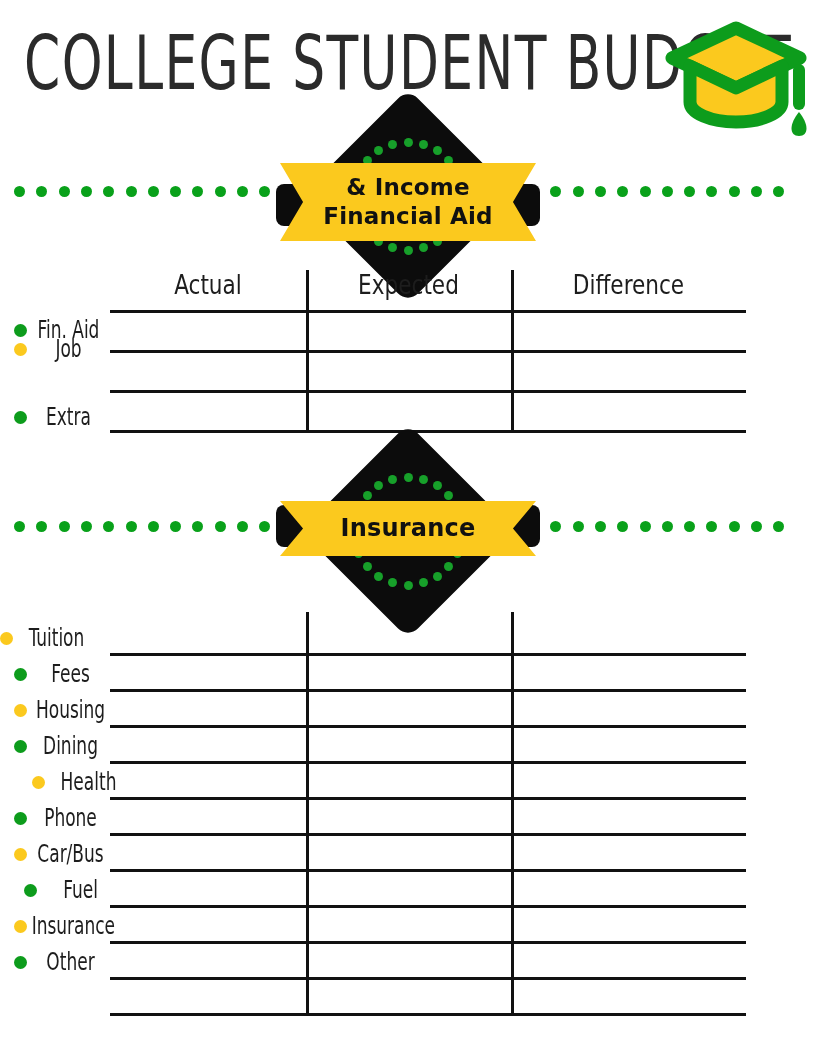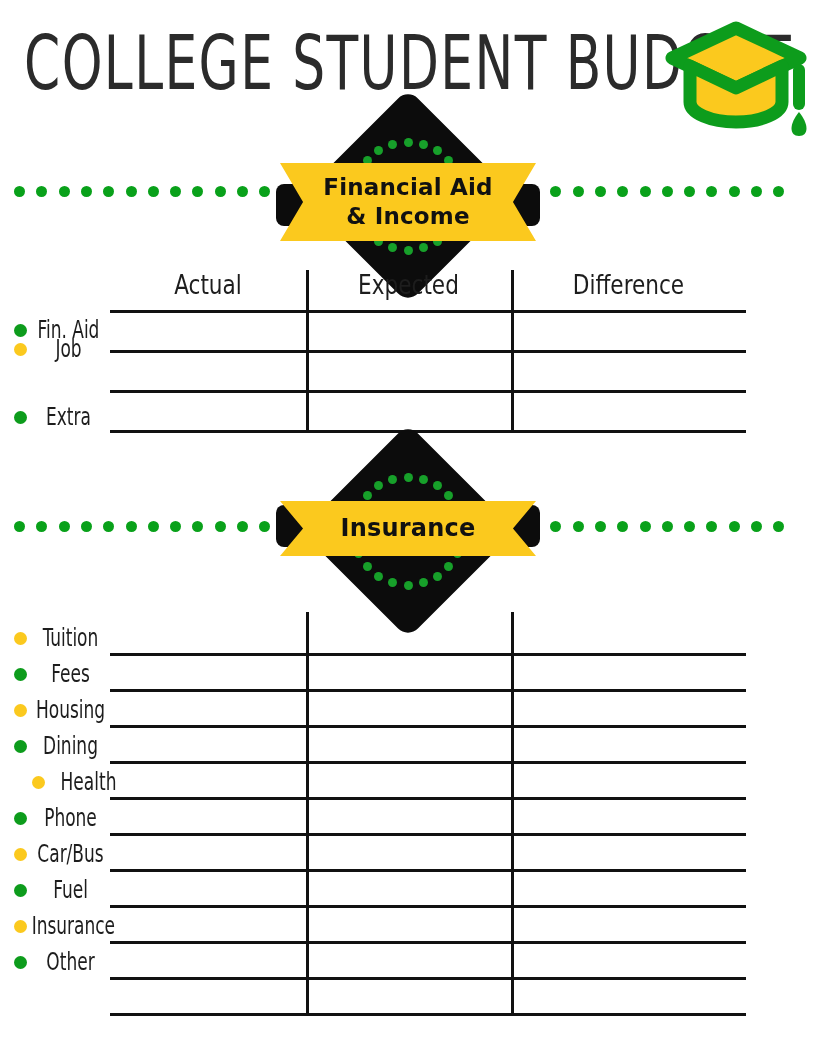--- a/index.html
+++ b/index.html
@@ -257,22 +257,22 @@
         <i style="left:1.0px;top:46.8px"></i>
         <i style="left:5.4px;top:32.1px"></i>
         <i style="left:13.7px;top:19.1px"></i>
         <i style="left:25.3px;top:9.1px"></i>
         <i style="left:39.3px;top:2.7px"></i>
       </div>
     <div class="tail left" style="top:64px;"></div>
     <div class="tail right" style="top:64px;"></div>
     <div class="ribbon" style="top:43px; height:78px;"></div>
     <div class="ribbon-text" style="top:53px; font-size:23px; line-height:29px;">
+      <div>&amp; Income</div>
       <div>Financial Aid</div>
-      <div>&amp; Income</div>
     </div>
   </div>
 
   <div class="col-headers">
     <span class="h-actual">Actual</span>
     <span class="h-expected">Expected</span>
     <span class="h-difference">Difference</span>
   </div>
 
   <div class="grid" id="grid1" style="left:110px; top:270px; width:636px; height:165px;">
@@ -375,21 +375,21 @@
       <div class="hline" style="top:257px"></div>
       <div class="hline" style="top:293px"></div>
       <div class="hline" style="top:329px"></div>
       <div class="hline" style="top:365px"></div>
       <div class="hline" style="top:401px"></div>
       <div class="vline" style="left:196px;top:0px;height:401px"></div>
       <div class="vline" style="left:401px;top:0px;height:401px"></div>
     </div>
 
   <div id="labels2">
-      <div class="row-label" style="left:14px;width:100px;top:618px">
+      <div class="row-label" style="left:0;width:100px;top:618px">
         <span class="bullet yellow"></span>
         <span class="rl-text">Tuition</span>
       </div>
       <div class="row-label" style="left:14px;width:100px;top:654px">
         <span class="bullet green"></span>
         <span class="rl-text">Fees</span>
       </div>
       <div class="row-label" style="left:14px;width:100px;top:690px">
         <span class="bullet yellow"></span>
         <span class="rl-text">Housing</span>
@@ -403,21 +403,21 @@
         <span class="rl-text">Health</span>
       </div>
       <div class="row-label" style="left:14px;width:100px;top:798px">
         <span class="bullet green"></span>
         <span class="rl-text">Phone</span>
       </div>
       <div class="row-label" style="left:14px;width:100px;top:834px">
         <span class="bullet yellow"></span>
         <span class="rl-text">Car/Bus</span>
       </div>
-      <div class="row-label" style="left:14px;width:100px;top:870px">
+      <div class="row-label" style="left:24px;width:100px;top:870px">
         <span class="bullet green"></span>
         <span class="rl-text">Fuel</span>
       </div>
       <div class="row-label" style="left:14px;width:100px;top:906px">
         <span class="bullet yellow"></span>
         <span class="rl-text">Insurance</span>
       </div>
       <div class="row-label" style="left:14px;width:100px;top:942px">
         <span class="bullet green"></span>
         <span class="rl-text">Other</span>

